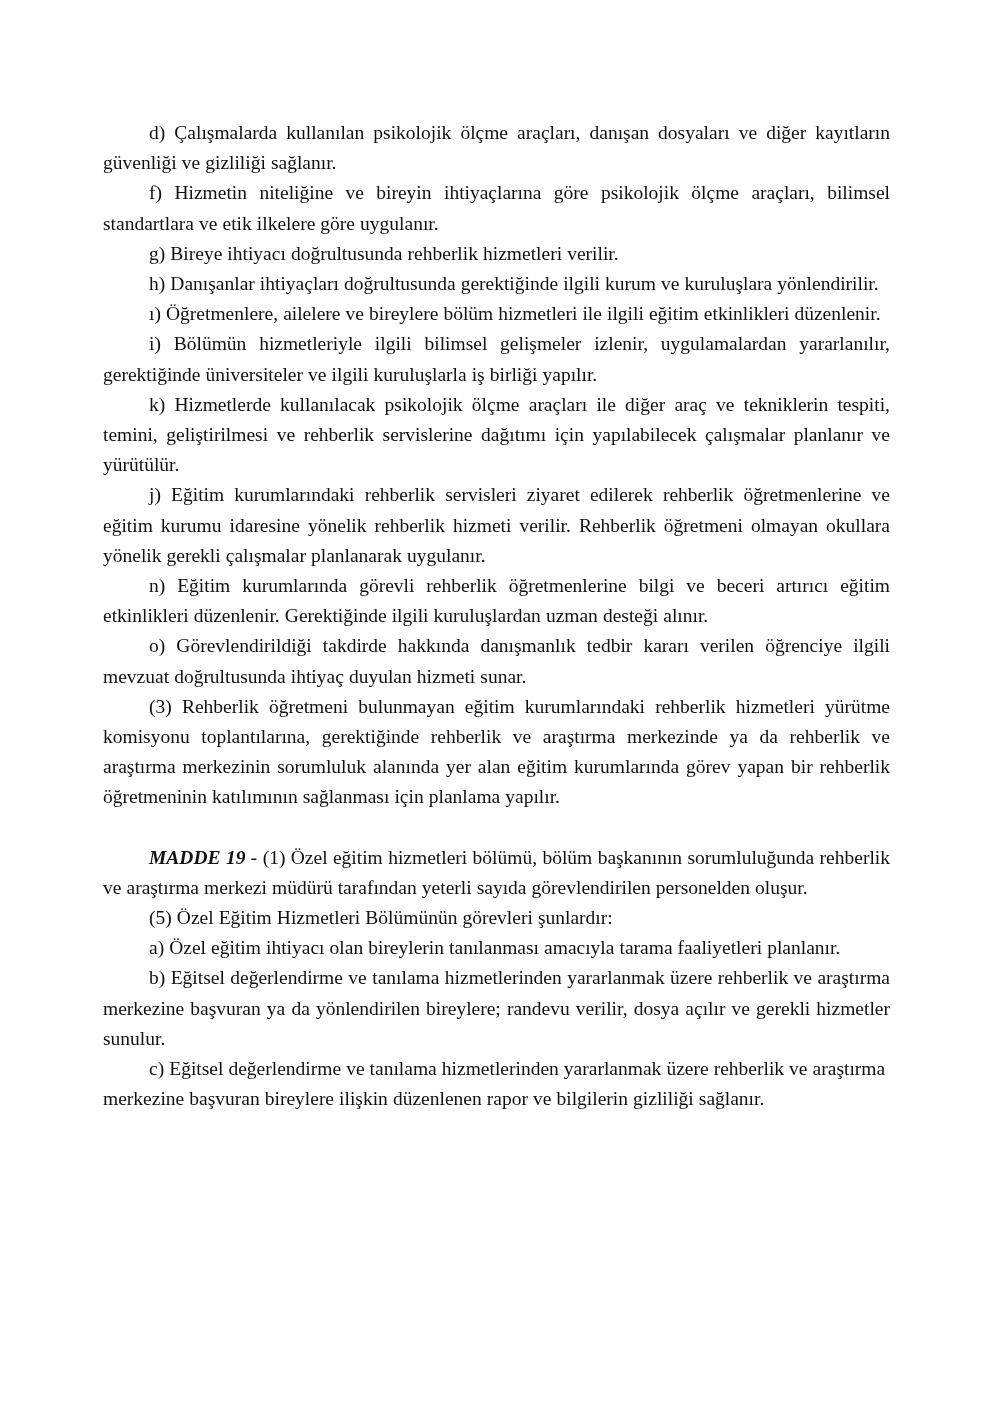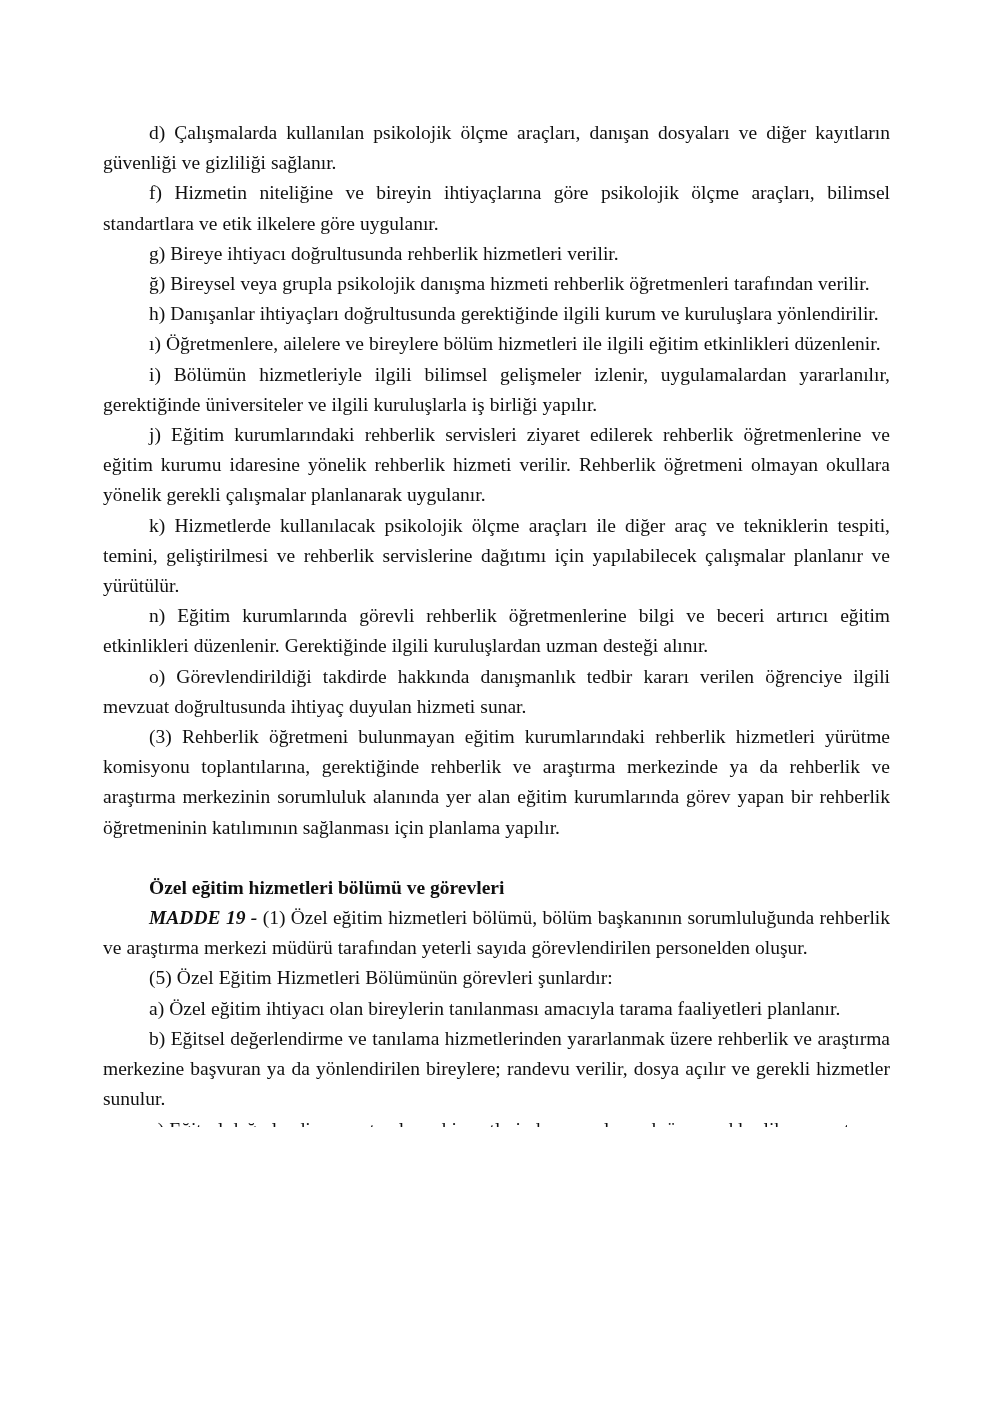--- a/index.html
+++ b/index.html
@@ -103,33 +103,31 @@
 </head>
 <body>
 
 <div class="page">
 
   <div class="doc-body">
 
     <p class="para">d) Çalışmalarda kullanılan psikolojik ölçme araçları, danışan dosyaları ve diğer kayıtların güvenliği ve gizliliği sağlanır.</p>
     <p class="para">f) Hizmetin niteliğine ve bireyin ihtiyaçlarına göre psikolojik ölçme araçları, bilimsel standartlara ve etik ilkelere göre uygulanır.</p>
     <p class="para">g) Bireye ihtiyacı doğrultusunda rehberlik hizmetleri verilir.</p>
-    <p class="para">ğ) Bireysel veya grupla psikolojik danışma hizmeti rehberlik öğretmenleri tarafından verilir.</p>
     <p class="para">h) Danışanlar ihtiyaçları doğrultusunda gerektiğinde ilgili kurum ve kuruluşlara yönlendirilir.</p>
     <p class="para">ı) Öğretmenlere, ailelere ve bireylere bölüm hizmetleri ile ilgili eğitim etkinlikleri düzenlenir.</p>
     <p class="para">i) Bölümün hizmetleriyle ilgili bilimsel gelişmeler izlenir, uygulamalardan yararlanılır, gerektiğinde üniversiteler ve ilgili kuruluşlarla iş birliği yapılır.</p>
+    <p class="para">k) Hizmetlerde kullanılacak psikolojik ölçme araçları ile diğer araç ve tekniklerin tespiti, temini, geliştirilmesi ve rehberlik servislerine dağıtımı için yapılabilecek çalışmalar planlanır ve yürütülür.</p>
     <p class="para">j) Eğitim kurumlarındaki rehberlik servisleri ziyaret edilerek rehberlik öğretmenlerine ve eğitim kurumu idaresine yönelik rehberlik hizmeti verilir. Rehberlik öğretmeni olmayan okullara yönelik gerekli çalışmalar planlanarak uygulanır.</p>
-    <p class="para">k) Hizmetlerde kullanılacak psikolojik ölçme araçları ile diğer araç ve tekniklerin tespiti, temini, geliştirilmesi ve rehberlik servislerine dağıtımı için yapılabilecek çalışmalar planlanır ve yürütülür.</p>
     <p class="para">n) Eğitim kurumlarında görevli rehberlik öğretmenlerine bilgi ve beceri artırıcı eğitim etkinlikleri düzenlenir. Gerektiğinde ilgili kuruluşlardan uzman desteği alınır.</p>
     <p class="para">o) Görevlendirildiği takdirde hakkında danışmanlık tedbir kararı verilen öğrenciye ilgili mevzuat doğrultusunda ihtiyaç duyulan hizmeti sunar.</p>
     <p class="para">(3) Rehberlik öğretmeni bulunmayan eğitim kurumlarındaki rehberlik hizmetleri yürütme komisyonu toplantılarına, gerektiğinde rehberlik ve araştırma merkezinde ya da rehberlik ve araştırma merkezinin sorumluluk alanında yer alan eğitim kurumlarında görev yapan bir rehberlik öğretmeninin katılımının sağlanması için planlama yapılır.</p>
 
     <div class="gap"></div>
 
-    <p class="heading">Özel eğitim hizmetleri bölümü ve görevleri</p>
 
     <p class="para"><span class="madde-label">MADDE 19 -</span><span> (1) Özel eğitim hizmetleri bölümü, bölüm başkanının sorumluluğunda rehberlik ve araştırma merkezi müdürü tarafından yeterli sayıda görevlendirilen personelden oluşur.</span></p>
 
     <p class="para">(5) Özel Eğitim Hizmetleri Bölümünün görevleri şunlardır:</p>
     <p class="para">a) Özel eğitim ihtiyacı olan bireylerin tanılanması amacıyla tarama faaliyetleri planlanır.</p>
     <p class="para">b) Eğitsel değerlendirme ve tanılama hizmetlerinden yararlanmak üzere rehberlik ve araştırma merkezine başvuran ya da yönlendirilen bireylere; randevu verilir, dosya açılır ve gerekli hizmetler sunulur.</p>
     <p class="para">c) Eğitsel değerlendirme ve tanılama hizmetlerinden yararlanmak üzere rehberlik ve araştırma merkezine başvuran bireylere ilişkin düzenlenen rapor ve bilgilerin gizliliği sağlanır.</p>
 
   </div>
 

